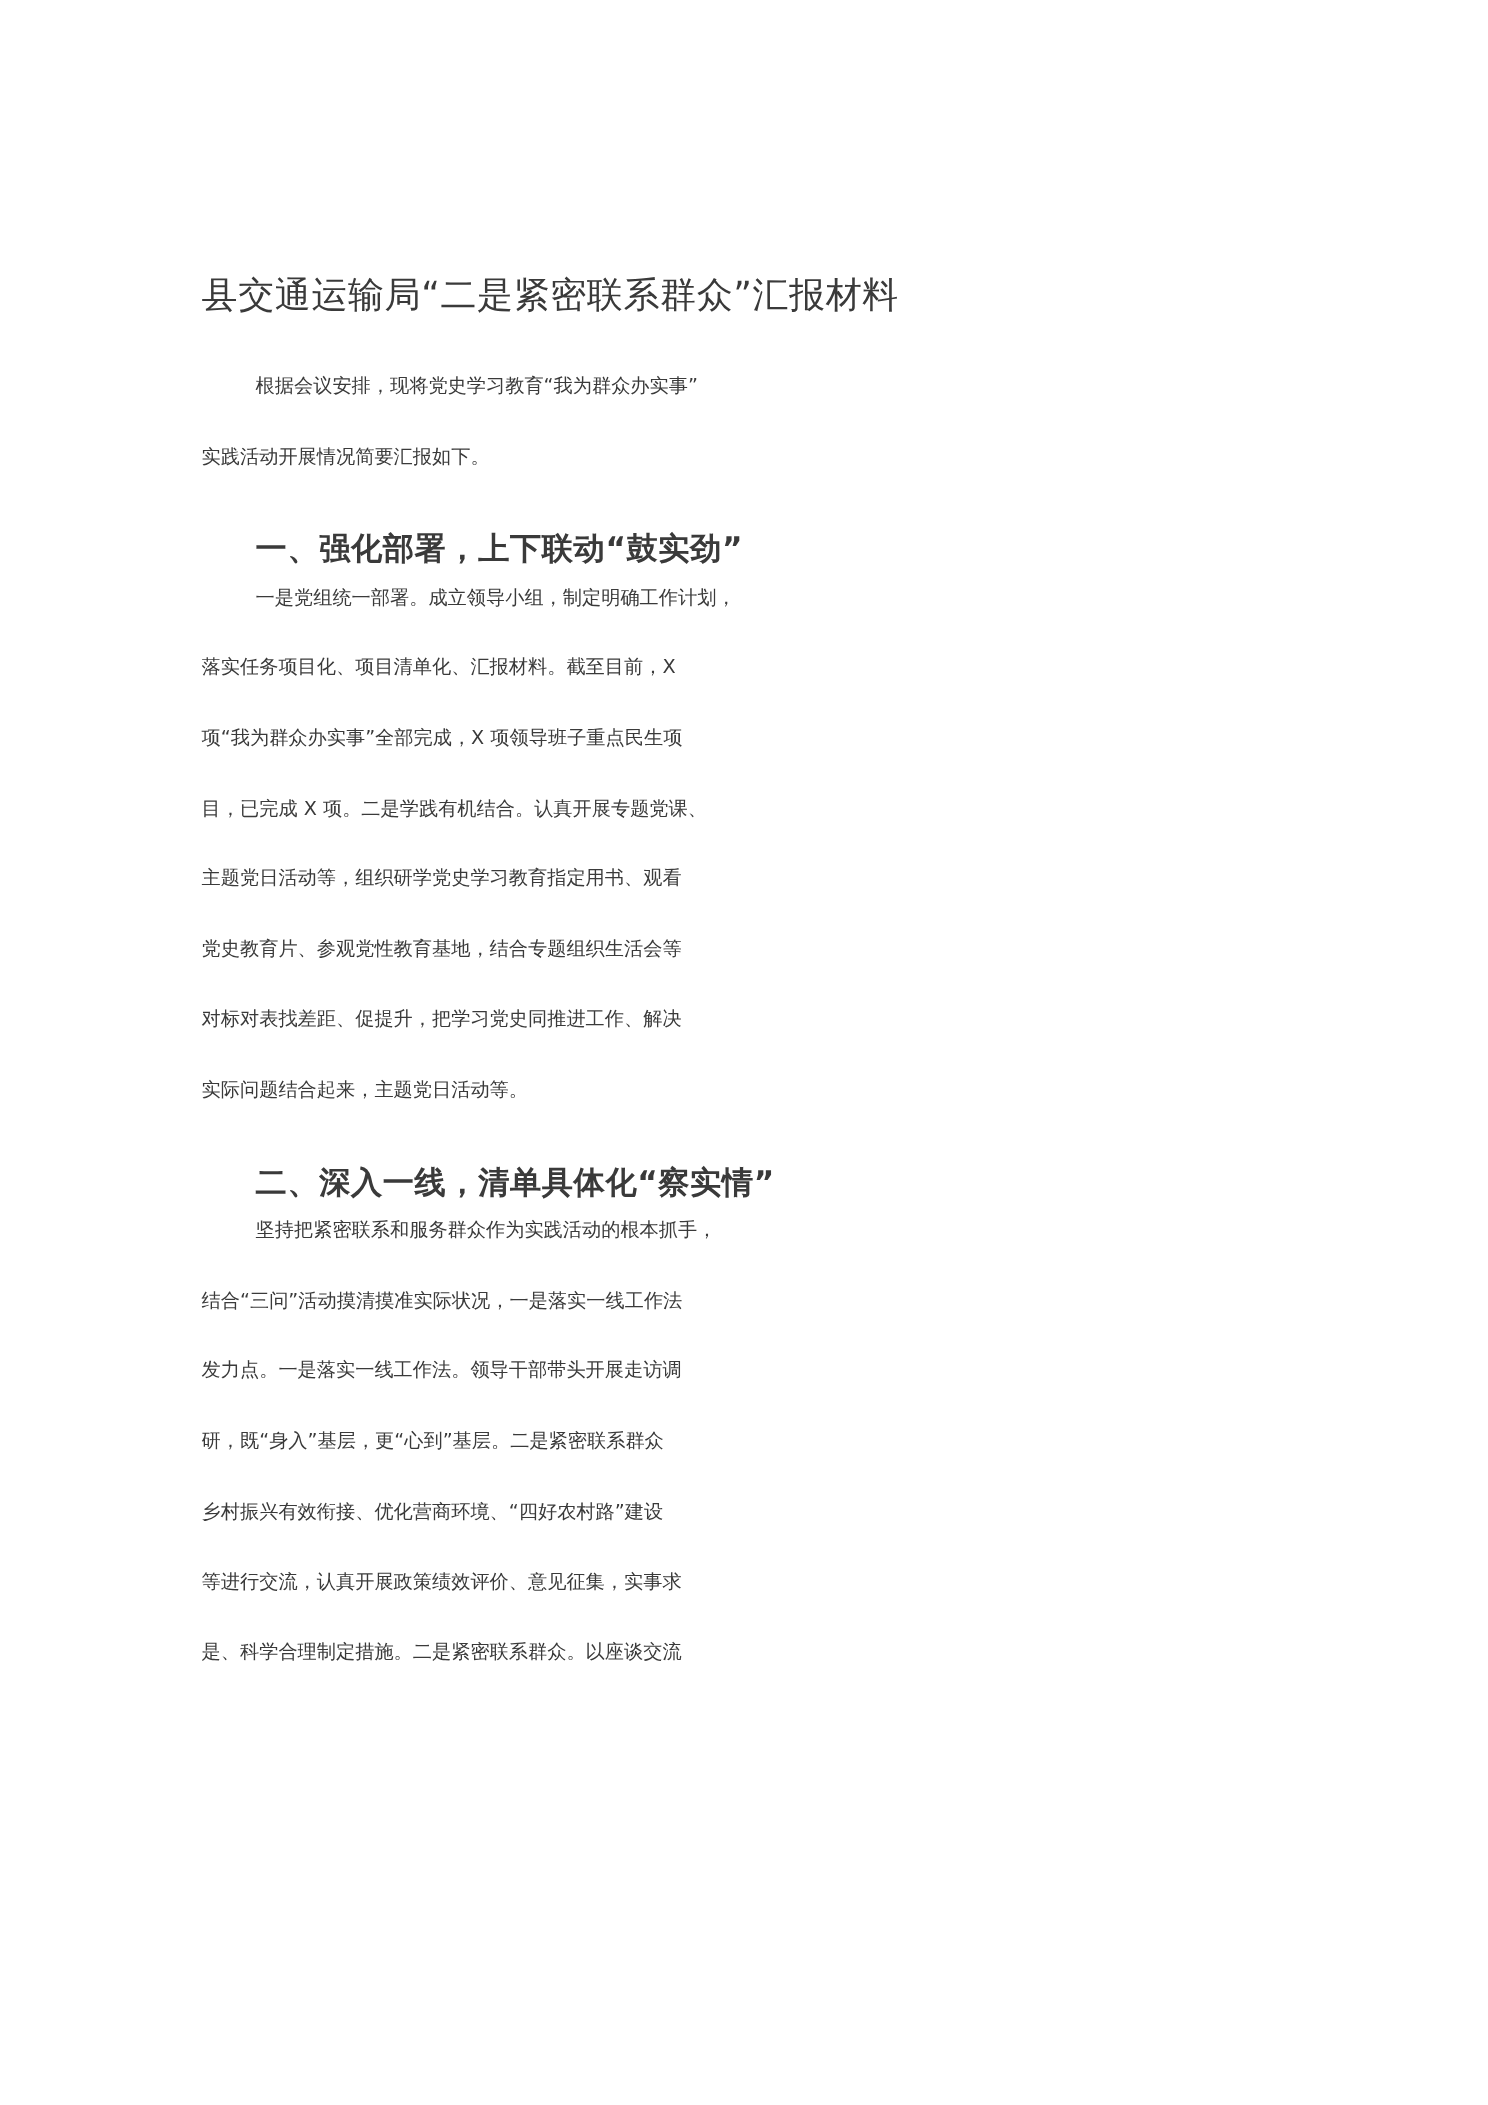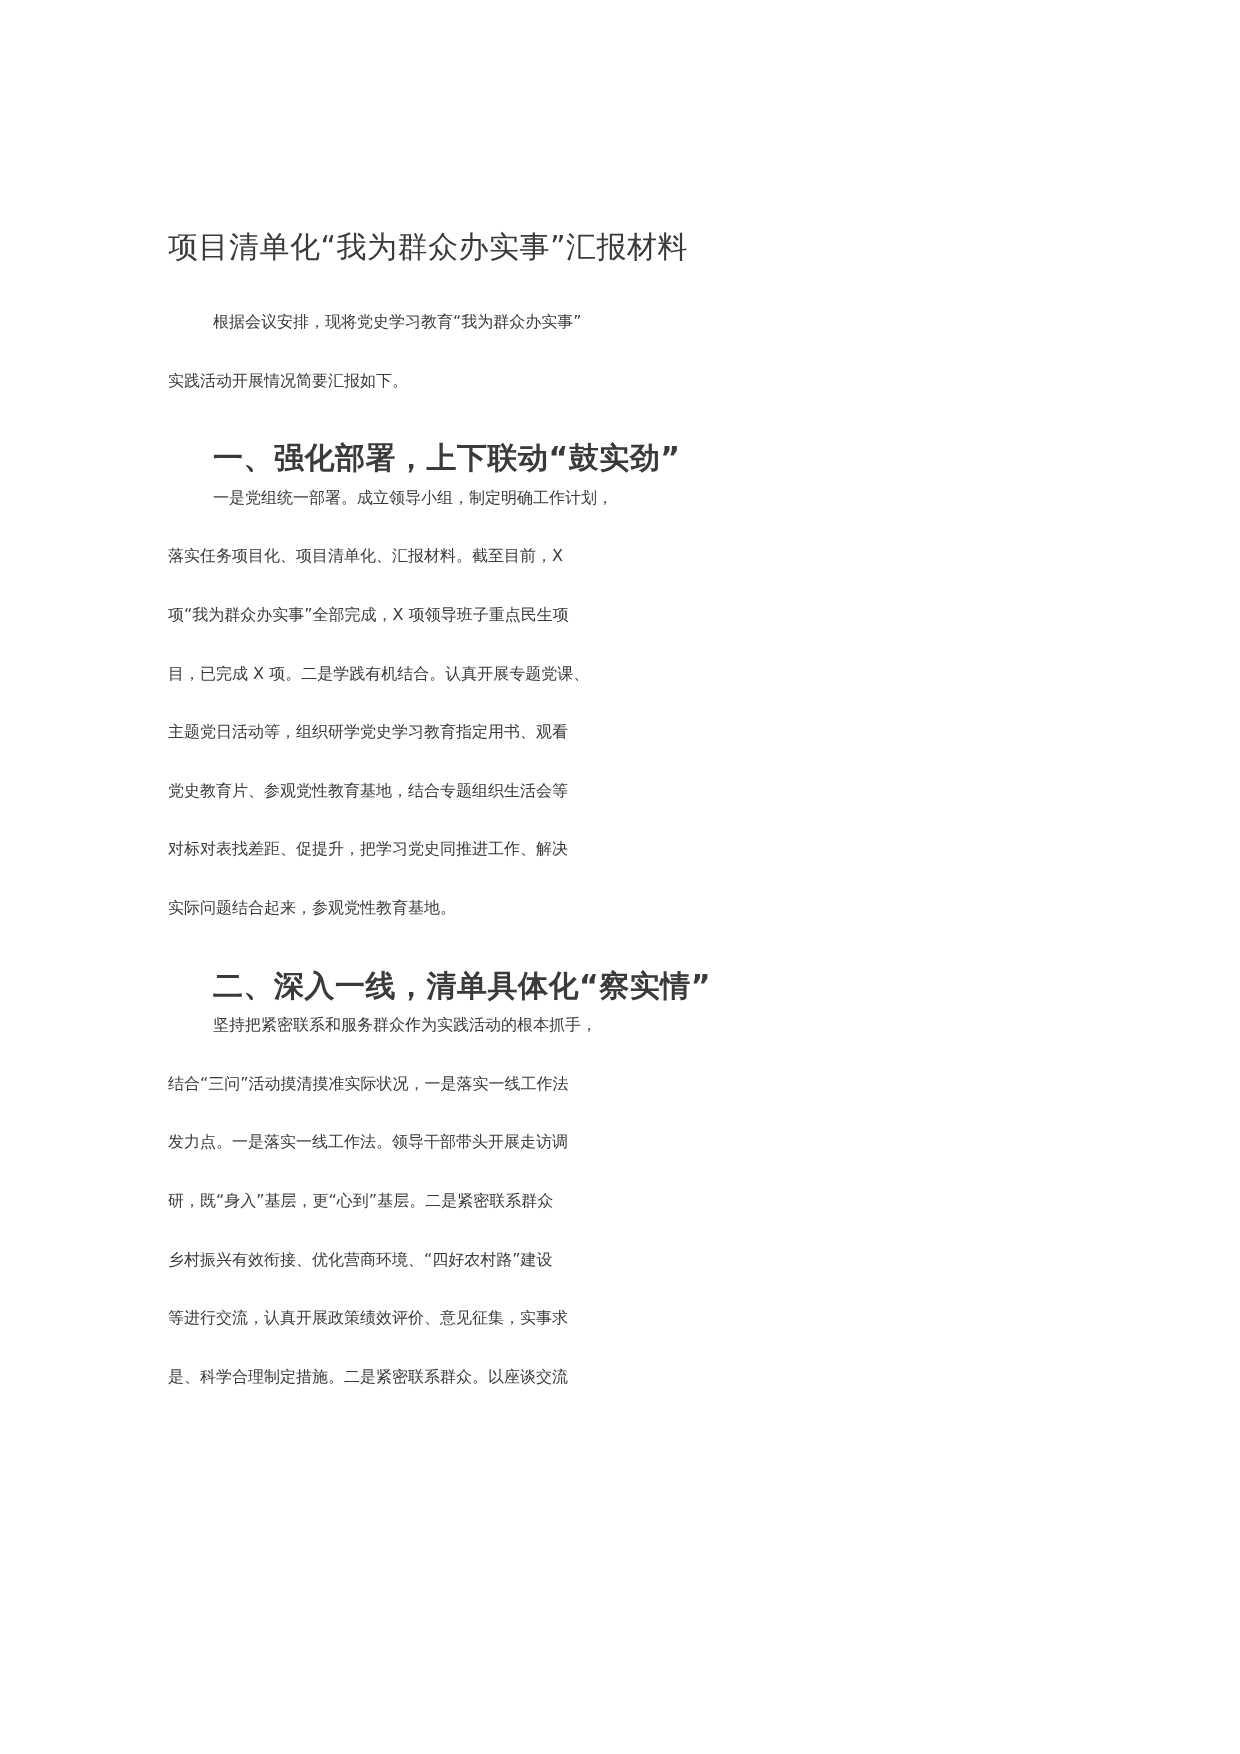--- a/index.html
+++ b/index.html
@@ -23,57 +23,57 @@
     }
     .doc-title {
       font-size: 30px;
       line-height: 50px;
       margin: 0 0 40px 0;
       font-weight: normal;
       letter-spacing: 0.5px;
       white-space: nowrap;
     }
     .heading {
-      font-size: 30px;
+      font-size: 26px;
       line-height: 58.6px;
       margin: 0;
       padding-left: 45px;
       font-weight: bold;
       letter-spacing: 0.5px;
       white-space: nowrap;
     }
     .line {
       display: block;
       white-space: nowrap;
       height: 58.6px;
     }
     .line.indent { padding-left: 45px; }
   </style>
 </head>
 <body>
 
 <div class="page">
-  <h1 class="doc-title">项目清单化“我为群众办实事”汇报材料</h1>
+  <h1 class="doc-title">县交通运输局“二是紧密联系群众”汇报材料</h1>
 
   <div class="para-block">
     <span class="line indent">根据会议安排，现将党史学习教育“我为群众办实事”</span>
     <span class="line">实践活动开展情况简要汇报如下。</span>
   </div>
 
   <div class="section">
     <div class="heading">一、强化部署，上下联动“鼓实劲”</div>
     <div class="para-block">
       <span class="line indent">一是党组统一部署。成立领导小组，制定明确工作计划，</span>
       <span class="line">落实任务项目化、项目清单化、汇报材料。截至目前，X</span>
       <span class="line">项“我为群众办实事”全部完成，X 项领导班子重点民生项</span>
       <span class="line">目，已完成 X 项。二是学践有机结合。认真开展专题党课、</span>
       <span class="line">主题党日活动等，组织研学党史学习教育指定用书、观看</span>
       <span class="line">党史教育片、参观党性教育基地，结合专题组织生活会等</span>
       <span class="line">对标对表找差距、促提升，把学习党史同推进工作、解决</span>
-      <span class="line">实际问题结合起来，参观党性教育基地。</span>
+      <span class="line">实际问题结合起来，主题党日活动等。</span>
     </div>
   </div>
 
   <div class="section">
     <div class="heading">二、深入一线，清单具体化“察实情”</div>
     <div class="para-block">
       <span class="line indent">坚持把紧密联系和服务群众作为实践活动的根本抓手，</span>
       <span class="line">结合“三问”活动摸清摸准实际状况，一是落实一线工作法</span>
       <span class="line">发力点。一是落实一线工作法。领导干部带头开展走访调</span>
       <span class="line">研，既“身入”基层，更“心到”基层。二是紧密联系群众</span>

